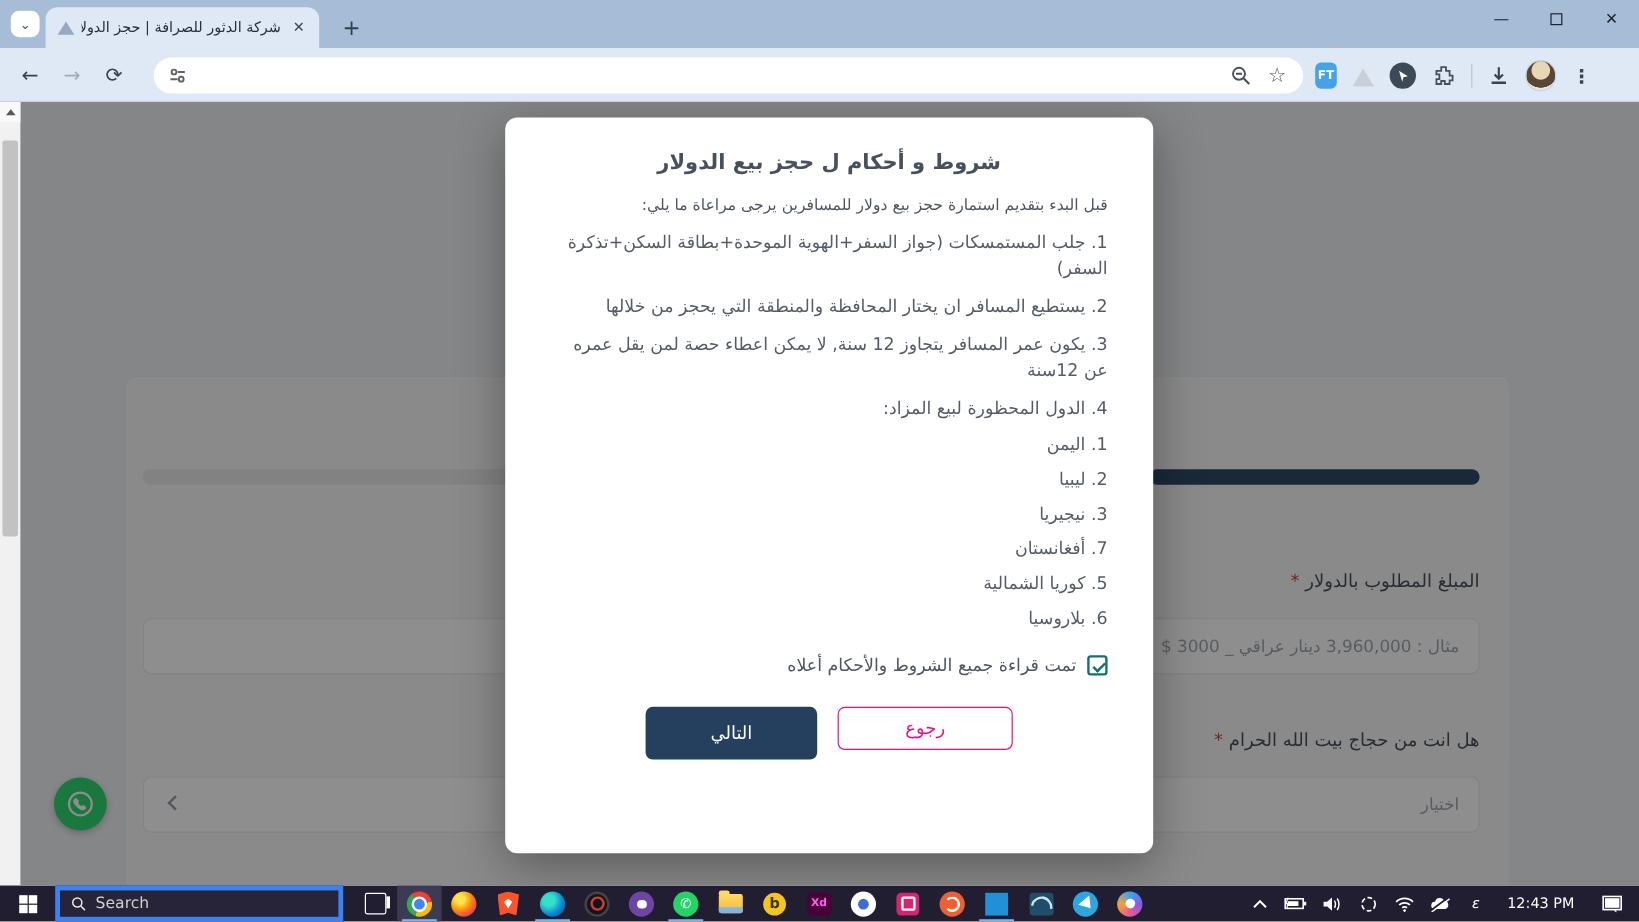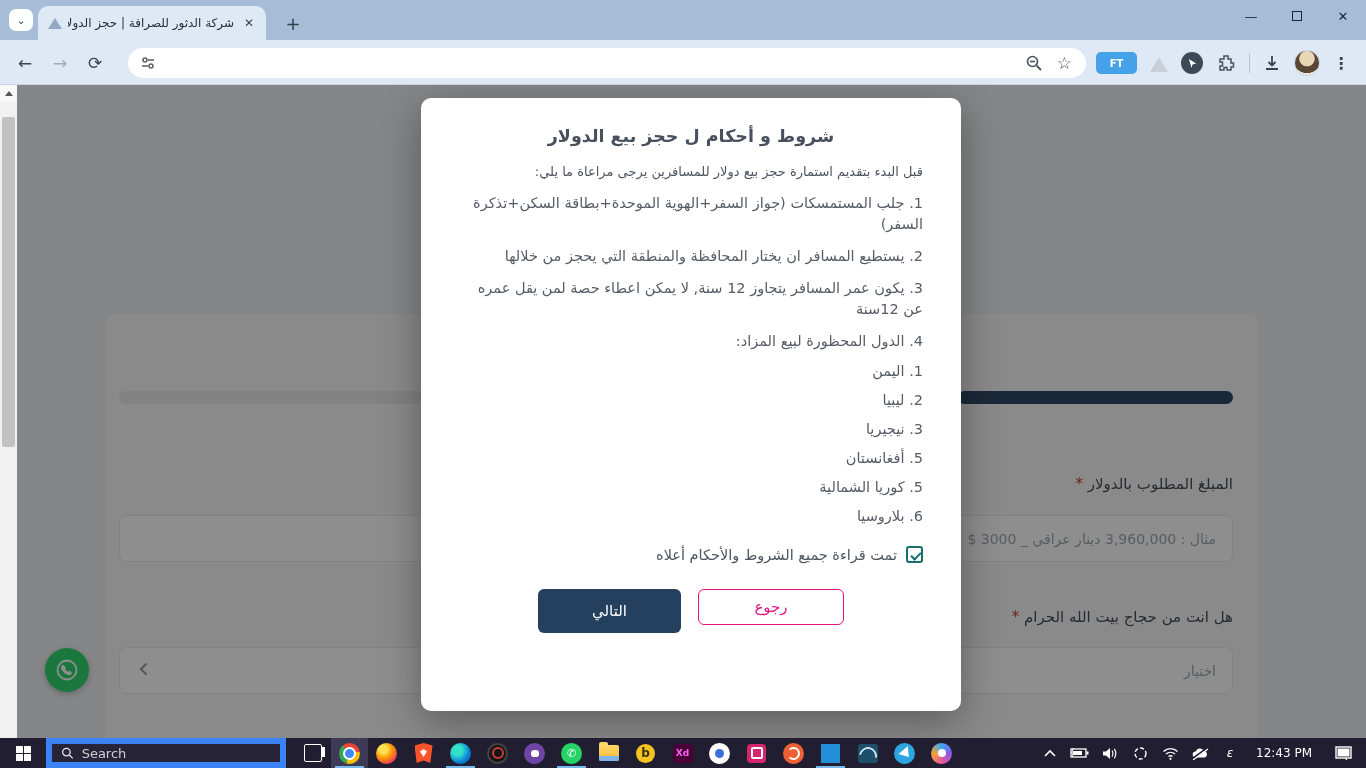--- a/index.html
+++ b/index.html
@@ -21,21 +21,21 @@
 
   .toolbar { position:absolute; top:40px; left:0; width:1366px; height:45px; background:#dfe8f5; border-bottom:1px solid #c8d3e3; }
   .nav-btn { position:absolute; top:8px; width:30px; height:30px; display:flex; align-items:center; justify-content:center; font-size:17px; color:#3a4450; border-radius:50%; }
   .nav-btn.disabled { color:#a2abb8; }
   .omnibox { position:absolute; left:128px; top:8px; width:958px; height:30px; background:#ffffff; border-radius:15px; display:flex; align-items:center; padding:0 10px 0 12px; }
   .tune-icon { width:16px; height:16px; margin-right:10px; flex:none; }
   .url { font-size:14px; color:#202124; direction:ltr; flex:1; }
   .url .path { color:#5f6368; }
   .omni-right { display:flex; align-items:center; gap:14px; margin-left:auto; padding-right:4px; }
   .ext-area { position:absolute; top:10px; left:1096px; display:flex; align-items:center; gap:13px; }
-  .ext-ft { width:41px; height:22px; border-radius:5px; background:#45a2e8; color:#fff; font-size:10px; font-weight:bold; display:flex; align-items:center; justify-content:center; }
+  .ext-ft { width:18px; height:22px; border-radius:5px; background:#45a2e8; color:#fff; font-size:10px; font-weight:bold; display:flex; align-items:center; justify-content:center; }
   .ext-tri { width:0; height:0; border-left:9px solid transparent; border-right:9px solid transparent; border-bottom:15px solid #c9cfd8; margin-top:3px; }
   .ext-cursor { width:22px; height:22px; border-radius:50%; background:#3b4a56; display:flex; align-items:center; justify-content:center; }
   .tb-divider { width:1px; height:20px; background:#b9c5d6; }
   .avatar { width:26px; height:26px; border-radius:50%; background:radial-gradient(circle at 50% 32%, #e9d6b4 0 36%, #5a4634 40% 70%, #efe7d8 72%); border:1px solid #c9d4e4; }
 
   
   .content { position:absolute; top:85px; left:0; width:1366px; height:653px; background:#eef0f2; overflow:hidden; }
   .page { position:absolute; inset:0; direction:rtl; }
   .card { position:absolute; top:228px; left:104px; width:1155px; height:430px; background:#f7f8f9; border-radius:10px 10px 0 0; border:1px solid #ececee; }
   .progress-track { position:absolute; top:306px; left:119px; width:1114px; height:13px; border-radius:7px; background:#e9e9ea; }
@@ -66,21 +66,21 @@
   .scrollbar { position:absolute; left:0; top:0; width:17px; height:653px; background:#f1f1f1; }
   .scroll-up { width:17px; height:17px; background:#f8f8f8; display:flex; align-items:center; justify-content:center; }
   .scroll-up::after { content:""; width:0; height:0; border-left:4px solid transparent; border-right:4px solid transparent; border-bottom:5px solid #565656; }
   .scroll-thumb { position:absolute; left:2px; top:32px; width:13px; height:330px; background:#c2c2c2; border-radius:2px; }
 
   
   .taskbar { position:absolute; left:0; top:738px; width:1366px; height:30px; background:#201e30; display:flex; align-items:stretch; color:#fff; }
   .start-btn { width:46px; display:flex; align-items:center; justify-content:center; }
   .win-logo { width:15px; height:15px; display:grid; grid-template-columns:7px 7px; grid-template-rows:7px 7px; gap:1px; }
   .win-logo span { background:#fff; }
-  .task-search { width:240px; background:#27243a; border:6px solid #3b82f6; display:flex; align-items:center; padding:0 9px; gap:8px; }
+  .task-search { width:240px; background:#27243a; border:4px solid #3b82f6; display:flex; align-items:center; padding:0 9px; gap:8px; }
   .task-search input { background:transparent; border:0; outline:0; color:#d8d8d8; font-size:13px; width:100%; font-family:inherit; }
   .task-search input::placeholder { color:#cfcfcf; }
   .task-slots { display:flex; margin-left:8px; }
   .task-slot { width:37px; display:flex; align-items:center; justify-content:center; position:relative; }
   .task-slot.active { background:#3d3a55; }
   .task-slot .underline { position:absolute; bottom:0; left:4px; right:4px; height:2px; background:#76b9ed; }
   .ticon { width:21px; height:21px; position:relative; display:flex; align-items:center; justify-content:center; font-size:11px; }
 
   .i-taskview { width:18px; height:18px; border:1.6px solid #fff; border-radius:2px; position:relative; }
   .i-taskview::after { content:""; position:absolute; right:-4px; top:2px; width:3px; height:10px; background:#fff; }
@@ -218,21 +218,21 @@
     <div data-interactable="false">
         <div class="terms-item" data-interactable="false">1. جلب المستمسكات (جواز السفر+الهوية الموحدة+بطاقة السكن+تذكرة السفر)</div>
         <div class="terms-item" data-interactable="false">2. يستطيع المسافر ان يختار المحافظة والمنطقة التي يحجز من خلالها</div>
         <div class="terms-item" data-interactable="false">3. يكون عمر المسافر يتجاوز 12 سنة, لا يمكن اعطاء حصة لمن يقل عمره عن 12سنة</div>
         <div class="terms-item" data-interactable="false">4. الدول المحظورة لبيع المزاد:</div>
       </div>
     <div data-interactable="false">
         <div class="country-item" data-interactable="false">1. اليمن</div>
         <div class="country-item" data-interactable="false">2. ليبيا</div>
         <div class="country-item" data-interactable="false">3. نيجيريا</div>
-        <div class="country-item" data-interactable="false">5. أفغانستان</div>
+        <div class="country-item" data-interactable="false">7. أفغانستان</div>
         <div class="country-item" data-interactable="false">5. كوريا الشمالية</div>
         <div class="country-item" data-interactable="false">6. بلاروسيا</div>
       </div>
     <div class="check-row" data-interactable="true">
       <div class="checkbox checked" id="terms-checkbox" data-interactable="true"></div>
       <div class="check-label" data-interactable="false">تمت قراءة جميع الشروط والأحكام أعلاه</div>
     </div>
     <div class="btn-row">
       <div class="btn-back" data-interactable="true">رجوع</div>
       <div class="btn-next" data-interactable="true">التالي</div>

